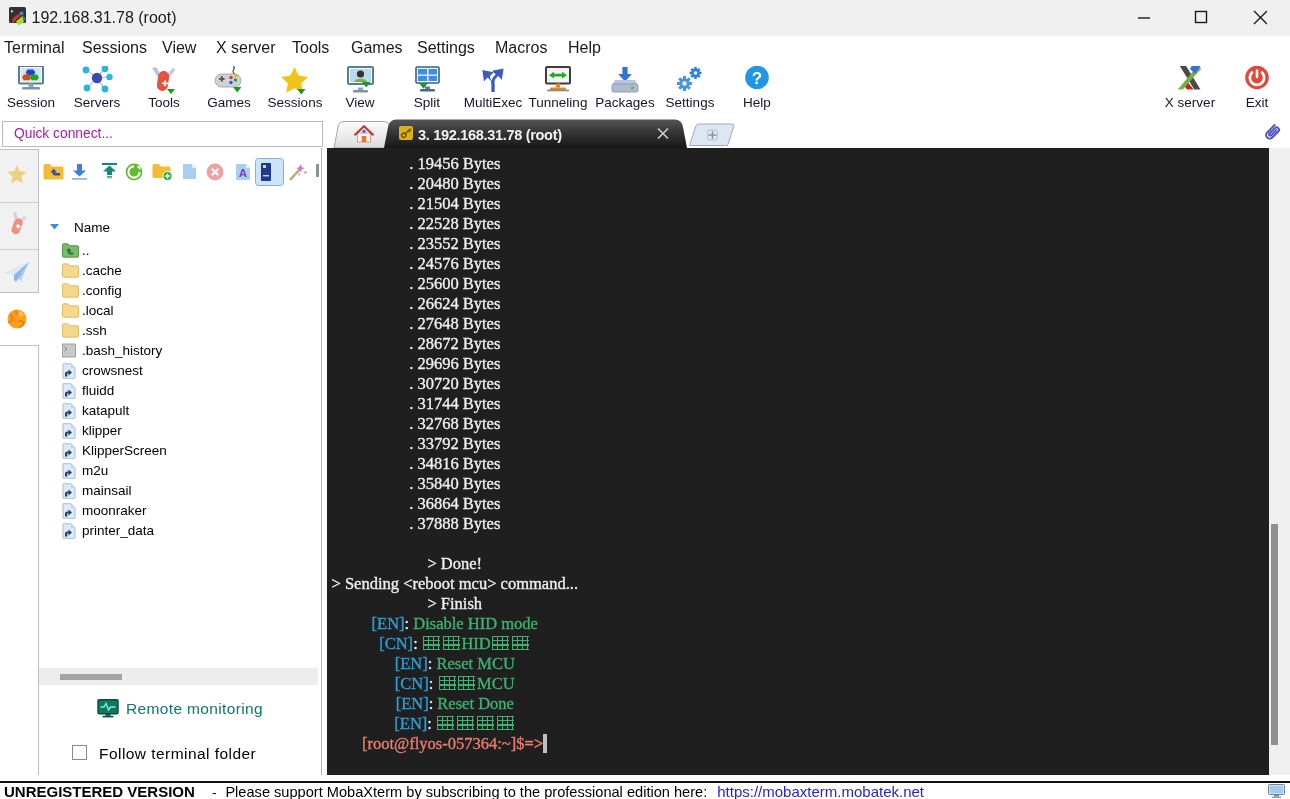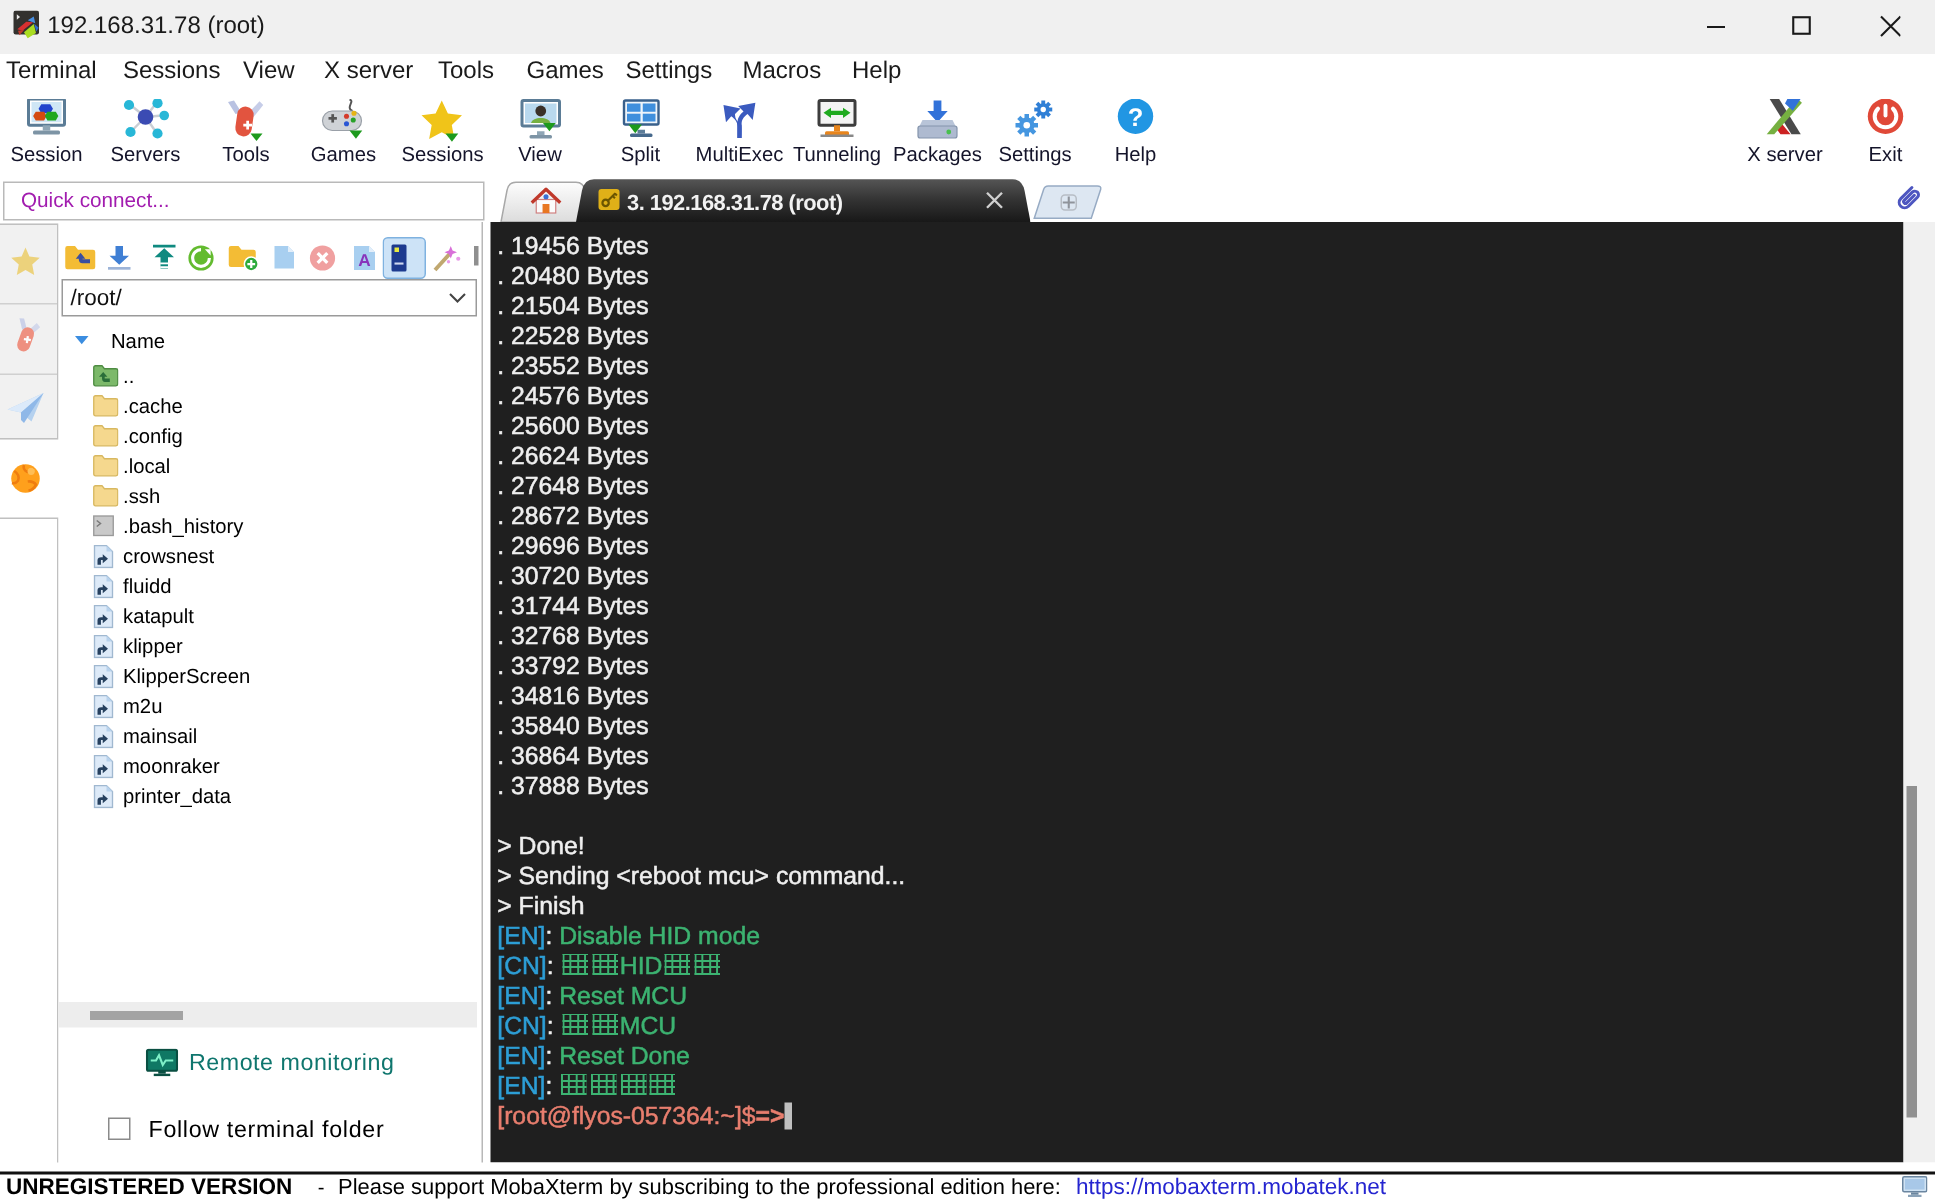--- a/index.html
+++ b/index.html
@@ -39,22 +39,22 @@
   .frow .ficon { position:absolute; left:23px; top:2px; }
   .frow .fname { position:absolute; left:43px; top:2px; }
   #hscroll { position:absolute; left:0px; top:520px; width:279px; height:17px; background:#ededed; }
   #hthumb { position:absolute; left:21px; top:6px; width:62px; height:6px; background:#a3a3a3; }
   #remote { position:absolute; left:0; top:551px; width:288px; height:20px; }
   #follow { position:absolute; left:0; top:596px; width:288px; height:20px; }
   
   #tabbar { position:absolute; left:327px; top:118px; width:963px; height:30px; background:#fff;font-weight:bold; }
   
   #term { position:absolute; left:327px; top:148px; width:942px; height:627px; background:#1f1f1f; }
-  #termtext { position:absolute; left:4.5px; top:6px; font-family:Liberation Sans, sans-serif;
-    font-size:16.5px; line-height:20px; color:#efefef; white-space:pre; -webkit-text-stroke:0.35px; }
+  #termtext { position:absolute; left:4.5px; top:6px; font-family:Liberation Serif, serif;
+    font-size:16.5px; line-height:20px; color:#efefef; white-space:pre;text-align:center; -webkit-text-stroke:0.35px; }
   .tblue { color:#2d9ed6; }
   .tgreen { color:#3cb371; }
   .tsalmon { color:#e87e6e; }
   .cjk { display:inline-block; width:17px; height:14.5px; margin-left:1.2px; margin-right:1.6px;
     vertical-align:-1px;
     background:
       repeating-linear-gradient(90deg, #3cb371 0 1.3px, transparent 1.3px 4.9px),
       repeating-linear-gradient(0deg, #3cb371 0 1.3px, transparent 1.3px 4.4px);
   }
   #vscroll { position:absolute; left:1269px; top:148px; width:21px; height:627px; background:#f0f0f0; }
@@ -354,25 +354,20 @@
       <rect x="8" y="7" width="3" height="3" fill="#e8e840"></rect>
       <rect x="8" y="17" width="6" height="1.4" fill="#cfd8f0"></rect>
     </svg>
     <svg class="fbicon" style="left:249px" width="20" height="19" viewBox="0 0 20 19">
       <path d="M2 17 L12 6" stroke="#c0a870" stroke-width="2.6"></path>
       <path d="M12.5 1 l1.2 3 3 1.2 -3 1.2 -1.2 3 -1.2 -3 -3 -1.2 3 -1.2 z" fill="#d86fd8"></path>
       <circle cx="17.5" cy="9.5" r="1.4" fill="#e89ae8"></circle>
       <circle cx="11" cy="11.5" r="1.1" fill="#e89ae8"></circle>
     </svg>
     <div class="abs" style="left:277px; top:16px; width:2.5px; height:13px; background:#8f8f8f"></div>
-    <div id="pathbox">/root/
-      <svg class="abs" style="right:6px; top:8px" width="12" height="8">
-          <path d="M1 1 L6 6 L11 1" stroke="#444" stroke-width="1.4" fill="none"></path>
-        </svg>
-    </div>
     <div id="namehdr">
       <svg class="abs" style="left:11px; top:6px" width="10" height="6">
           <path d="M0 0 h9 l-4.5 5.5 z" fill="#3b8de0"></path>
         </svg>
       <span class="abs" style="left:35px; top:2px; font-size:13.5px; color:#000">Name</span>
     </div>
     <div class="frow" style="top:93px">
         <svg class="ficon" width="17" height="15" viewBox="0 0 17 15">
           <path d="M0.5 2 Q0.5 0.8 1.7 0.8 L6 0.8 L7.6 2.8 L15.3 2.8 Q16.5 2.8 16.5 4 L16.5 13 Q16.5 14.2 15.3 14.2 L1.7 14.2 Q0.5 14.2 0.5 13 Z" fill="#7cb96a" stroke="#4e8c42" stroke-width="0.9"></path>
           <path d="M5.2 12 L5.2 8.8 Q5.2 6.8 7.6 6.8 L8.6 6.8 L8.6 4.8 L11.8 7.6 L8.6 10.4 L8.6 8.6 L7.4 8.6 L7.4 12 Z" fill="#2a6e3a" transform="rotate(-90 8 8.8)"></path>

